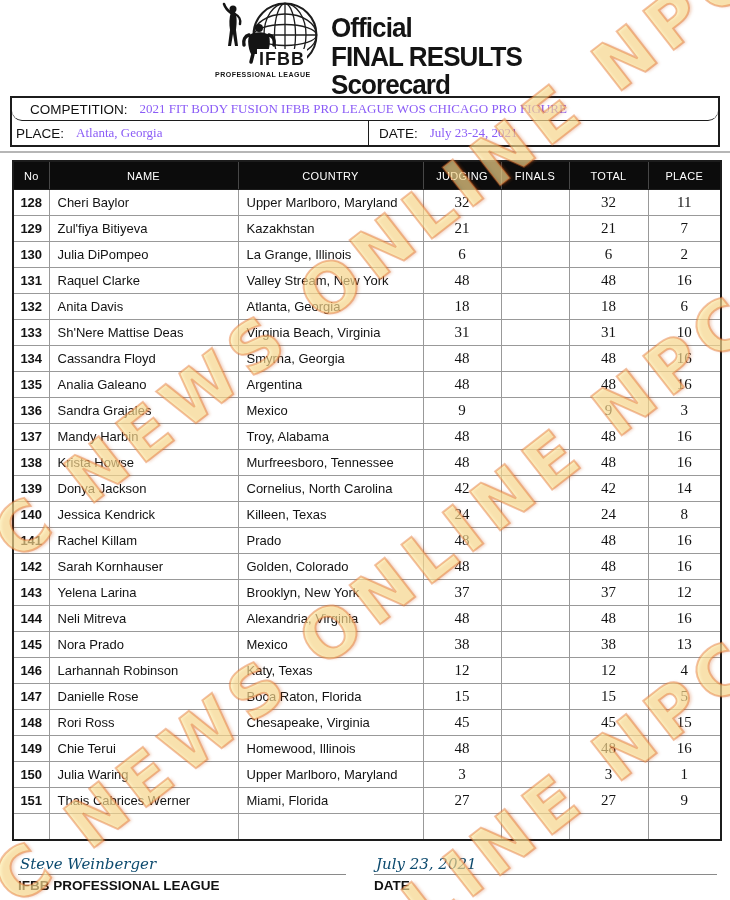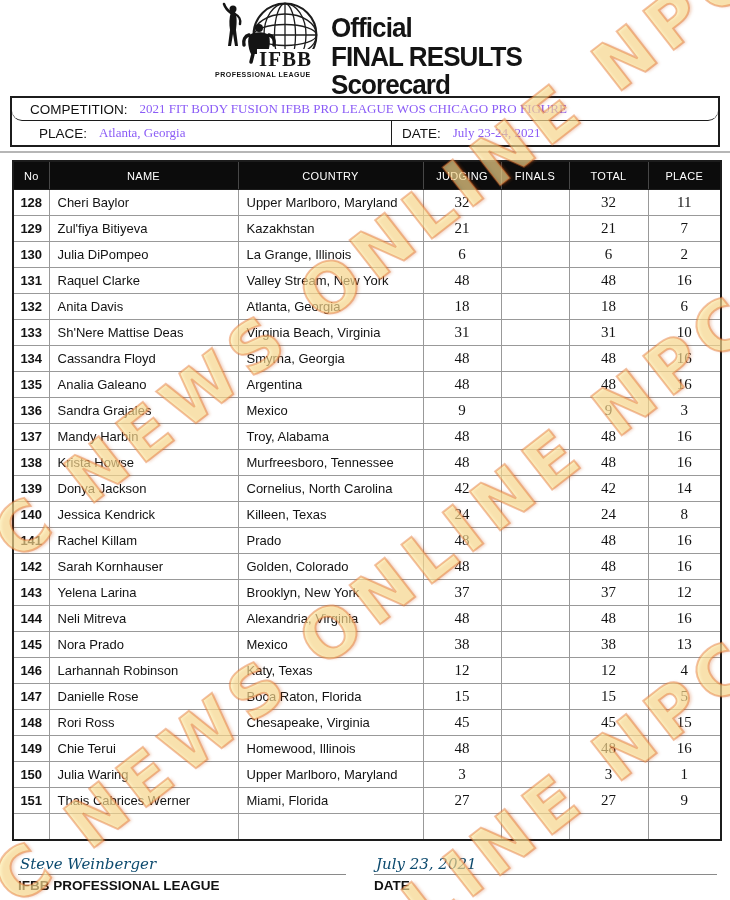--- a/index.html
+++ b/index.html
@@ -2,30 +2,30 @@
 <html><head>
 <meta charset="utf-8">
 <style>
   html,body{margin:0;padding:0;}
   body{width:730px;height:900px;background:#fff;font-family:"Liberation Sans",sans-serif;}
   .page{position:relative;width:730px;height:900px;background:#fff;overflow:hidden;}
 
   
   .logo{position:absolute;left:215px;top:2px;width:118px;height:82px;}
   .logo svg{position:absolute;left:0;top:0;}
-  .logo-ifbb{position:absolute;left:42px;top:47px;font-size:21px;font-weight:700;color:#161616;background:#fff;padding:0 2px;letter-spacing:1px;line-height:21px;font-family:Liberation Serif, serif;}
+  .logo-ifbb{position:absolute;left:42px;top:47px;font-size:18px;font-weight:700;color:#161616;background:#fff;padding:0 2px;letter-spacing:1px;line-height:21px;}
   .logo-sub{position:absolute;left:0;top:69px;font-size:7px;font-weight:700;color:#161616;letter-spacing:0.5px;white-space:nowrap;}
   .title-block{position:absolute;left:331px;top:14px;}
   .title-line{font-size:28px;font-weight:800;color:#141414;line-height:28.5px;letter-spacing:-1px;transform:scaleX(0.93);transform-origin:left;white-space:nowrap;}
 
   
   .info-box{position:absolute;left:10px;top:96px;width:706px;border:2px solid #1c1c1c;background:#fff;}
   .info-row1{height:22px;border-bottom:1px solid #1c1c1c;display:flex;align-items:center;padding-left:18px;border-radius:10px;}
   .info-row2{height:24px;display:flex;}
-  .info-cell-place{width:352px;flex:none;border-right:1px solid #1c1c1c;display:flex;align-items:center;padding-left:27px;text-align:center;}
+  .info-cell-place{width:352px;flex:none;border-right:1px solid #1c1c1c;display:flex;align-items:center;padding-left:4px;text-align:center;}
   .info-cell-date{flex:1;display:flex;align-items:center;padding-left:10px;}
   .info-label{font-size:13.5px;color:#111;margin-right:12px;}
   .info-value{font-size:13px;color:#8b5cf6;font-family:Liberation Serif, serif;}
 
   .gray-rule{position:absolute;left:0;top:151px;width:730px;height:2px;background:#b6b6b6;}
 
   
   table.results{position:absolute;left:12px;top:160px;width:708px;border-collapse:collapse;table-layout:fixed;border:2px solid #1c1c1c;}
   table.results th{background:#0c0c0c;color:#fff;font-size:11px;font-weight:400;height:25px;letter-spacing:0.3px;border-right:1px solid #474747;border-bottom:1px solid #1c1c1c;}
   table.results td{height:23px;border:1px solid #999;color:#131313;background:transparent;overflow:hidden;white-space:nowrap;}

